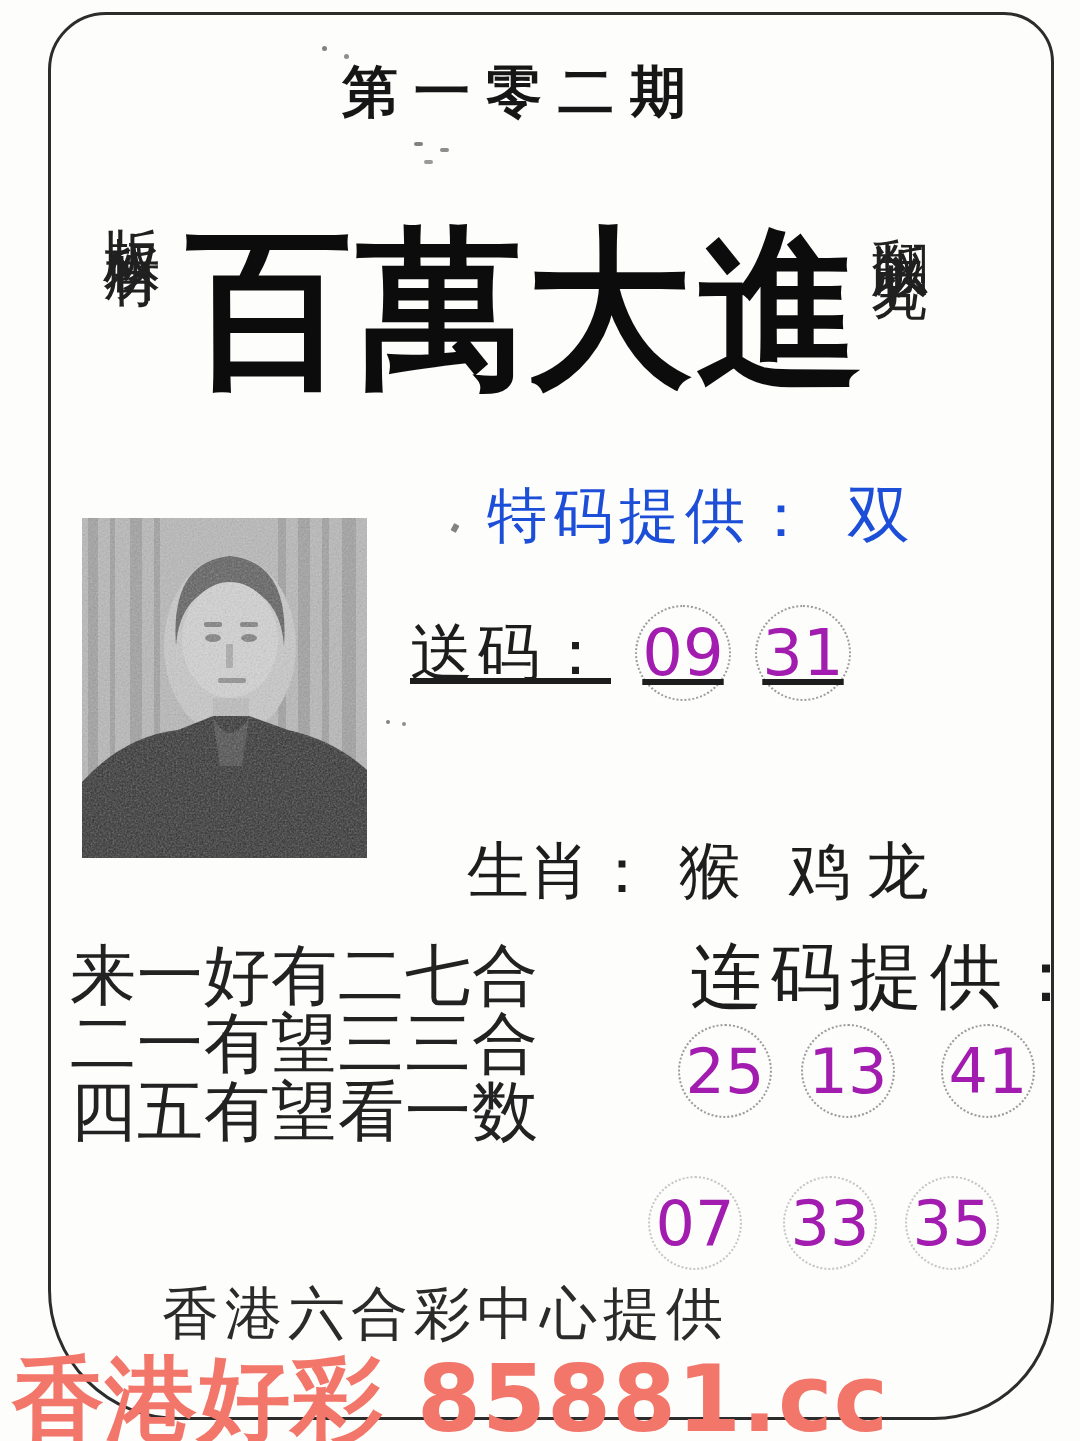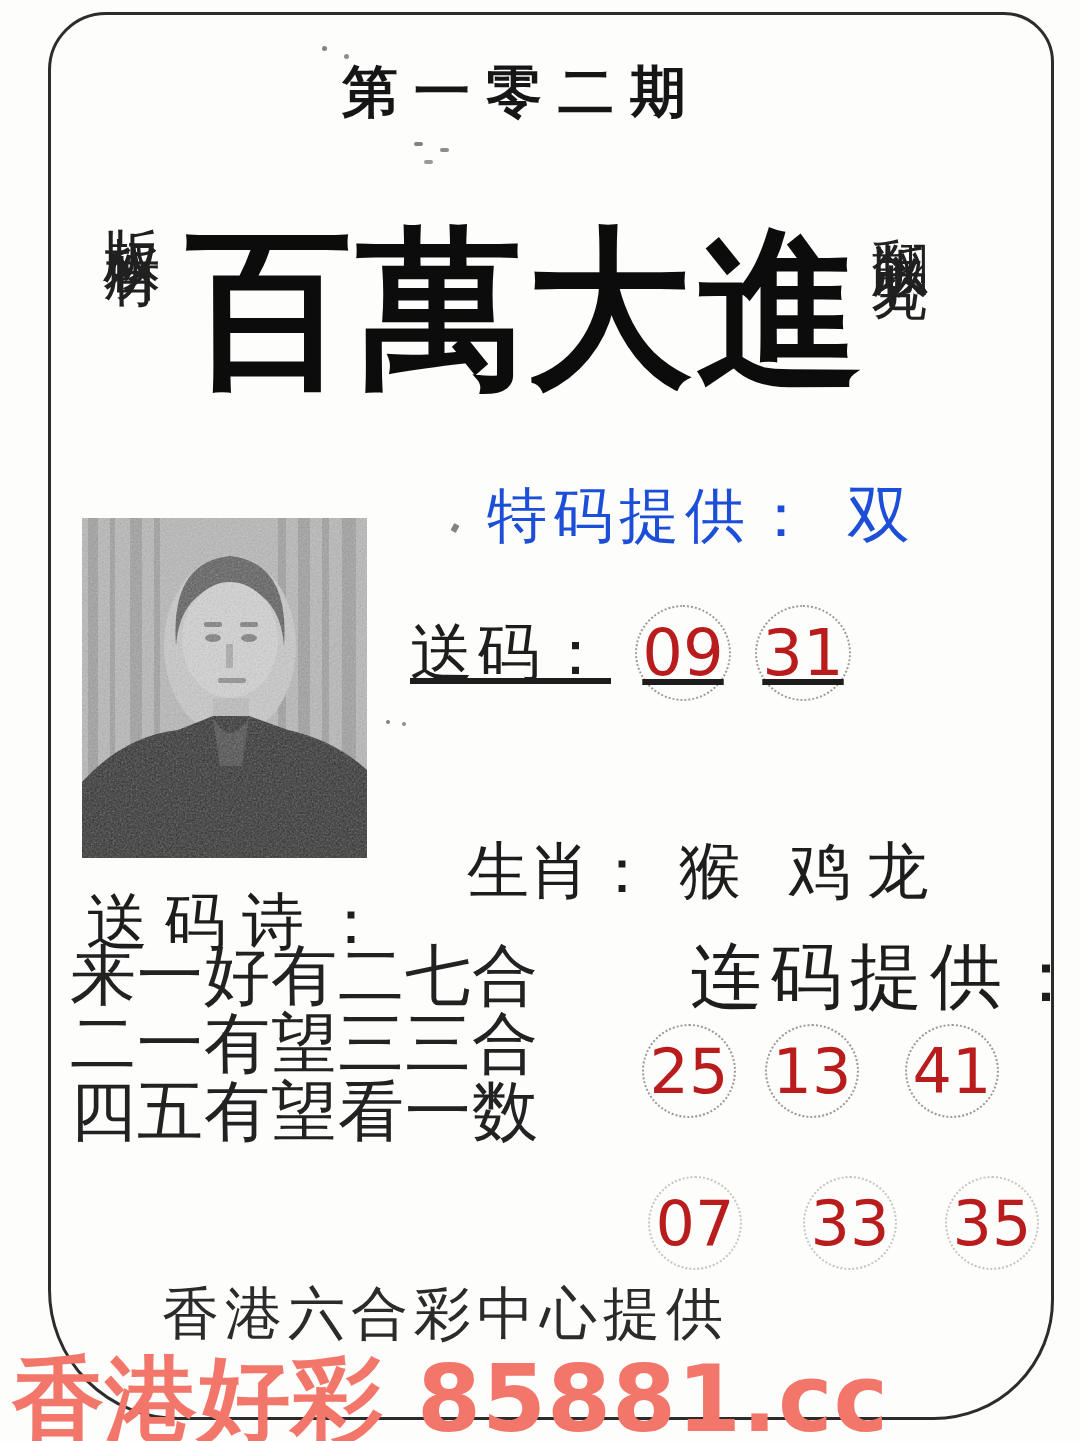--- a/index.html
+++ b/index.html
@@ -71,21 +71,21 @@
     position: absolute;
     left: 410px; top: 605px;
     display: flex; align-items: center; text-decoration: underline;
   }
   .num-circle {
     display: inline-flex;
     align-items: center; justify-content: center;
     border: 2px dotted #9c9c9c;
     border-radius: 50%;
     font-family: "DejaVu Sans", "Liberation Sans", sans-serif;
-    color: #b91c1c;
+    color: #a21caf;
     box-sizing: border-box;
   }
   .songma-row .num-circle {
     width: 96px; height: 96px;
     font-size: 64px;
     margin-left: 24px;
   }
   .songma-row .num-circle:first-of-type { margin-left: 14px; }
   .zodiac-row {
     position: absolute;
@@ -116,24 +116,24 @@
     font-size: 72px;
     letter-spacing: 8px;
     white-space: nowrap;
     margin-top: 23px;
   }
   .lianma-row { position: absolute; display: flex; }
   .lianma-row .num-circle {
     width: 94px; height: 94px;
     font-size: 62px;
   }
-  .lianma-row-1 { left: 642px; top: 1024px; }
+  .lianma-row-1 { left: 678px; top: 1024px; }
   .lianma-row-1 .c2 { margin-left: 29px; }
   .lianma-row-1 .c3 { margin-left: 46px; }
-  .lianma-row-2 { left: 648px; top: 1176px; gap: 20px; }
+  .lianma-row-2 { left: 648px; top: 1176px; }
   .lianma-row-2 .num-circle { border-color: #c6c6c6; }
   .lianma-row-2 .c2 { margin-left: 41px; }
   .lianma-row-2 .c3 { margin-left: 28px; }
   .provider {
     position: absolute;
     left: 162px; top: 1276px;
     font-size: 57px;
     letter-spacing: 6px;
     color: #2b2b2b;
     white-space: nowrap;
@@ -217,21 +217,20 @@
   <div class="songma-row">
     <span class="row-label">送码：</span>
     <span class="num-circle">09</span>
     <span class="num-circle">31</span>
   </div>
 
   <div class="zodiac-row">
     <span>生肖：</span><span class="zodiac-value">猴 鸡龙</span>
   </div>
 
-  <div class="poem-label">送码诗：</div>
 
   <div class="poem-lines">
     <div>来一好有二七合</div>
     <div>二一有望三三合</div>
     <div>四五有望看一数</div>
   </div>
 
   <div class="lianma-label">连码提供：</div>
 
   <div class="lianma-row lianma-row-1">

